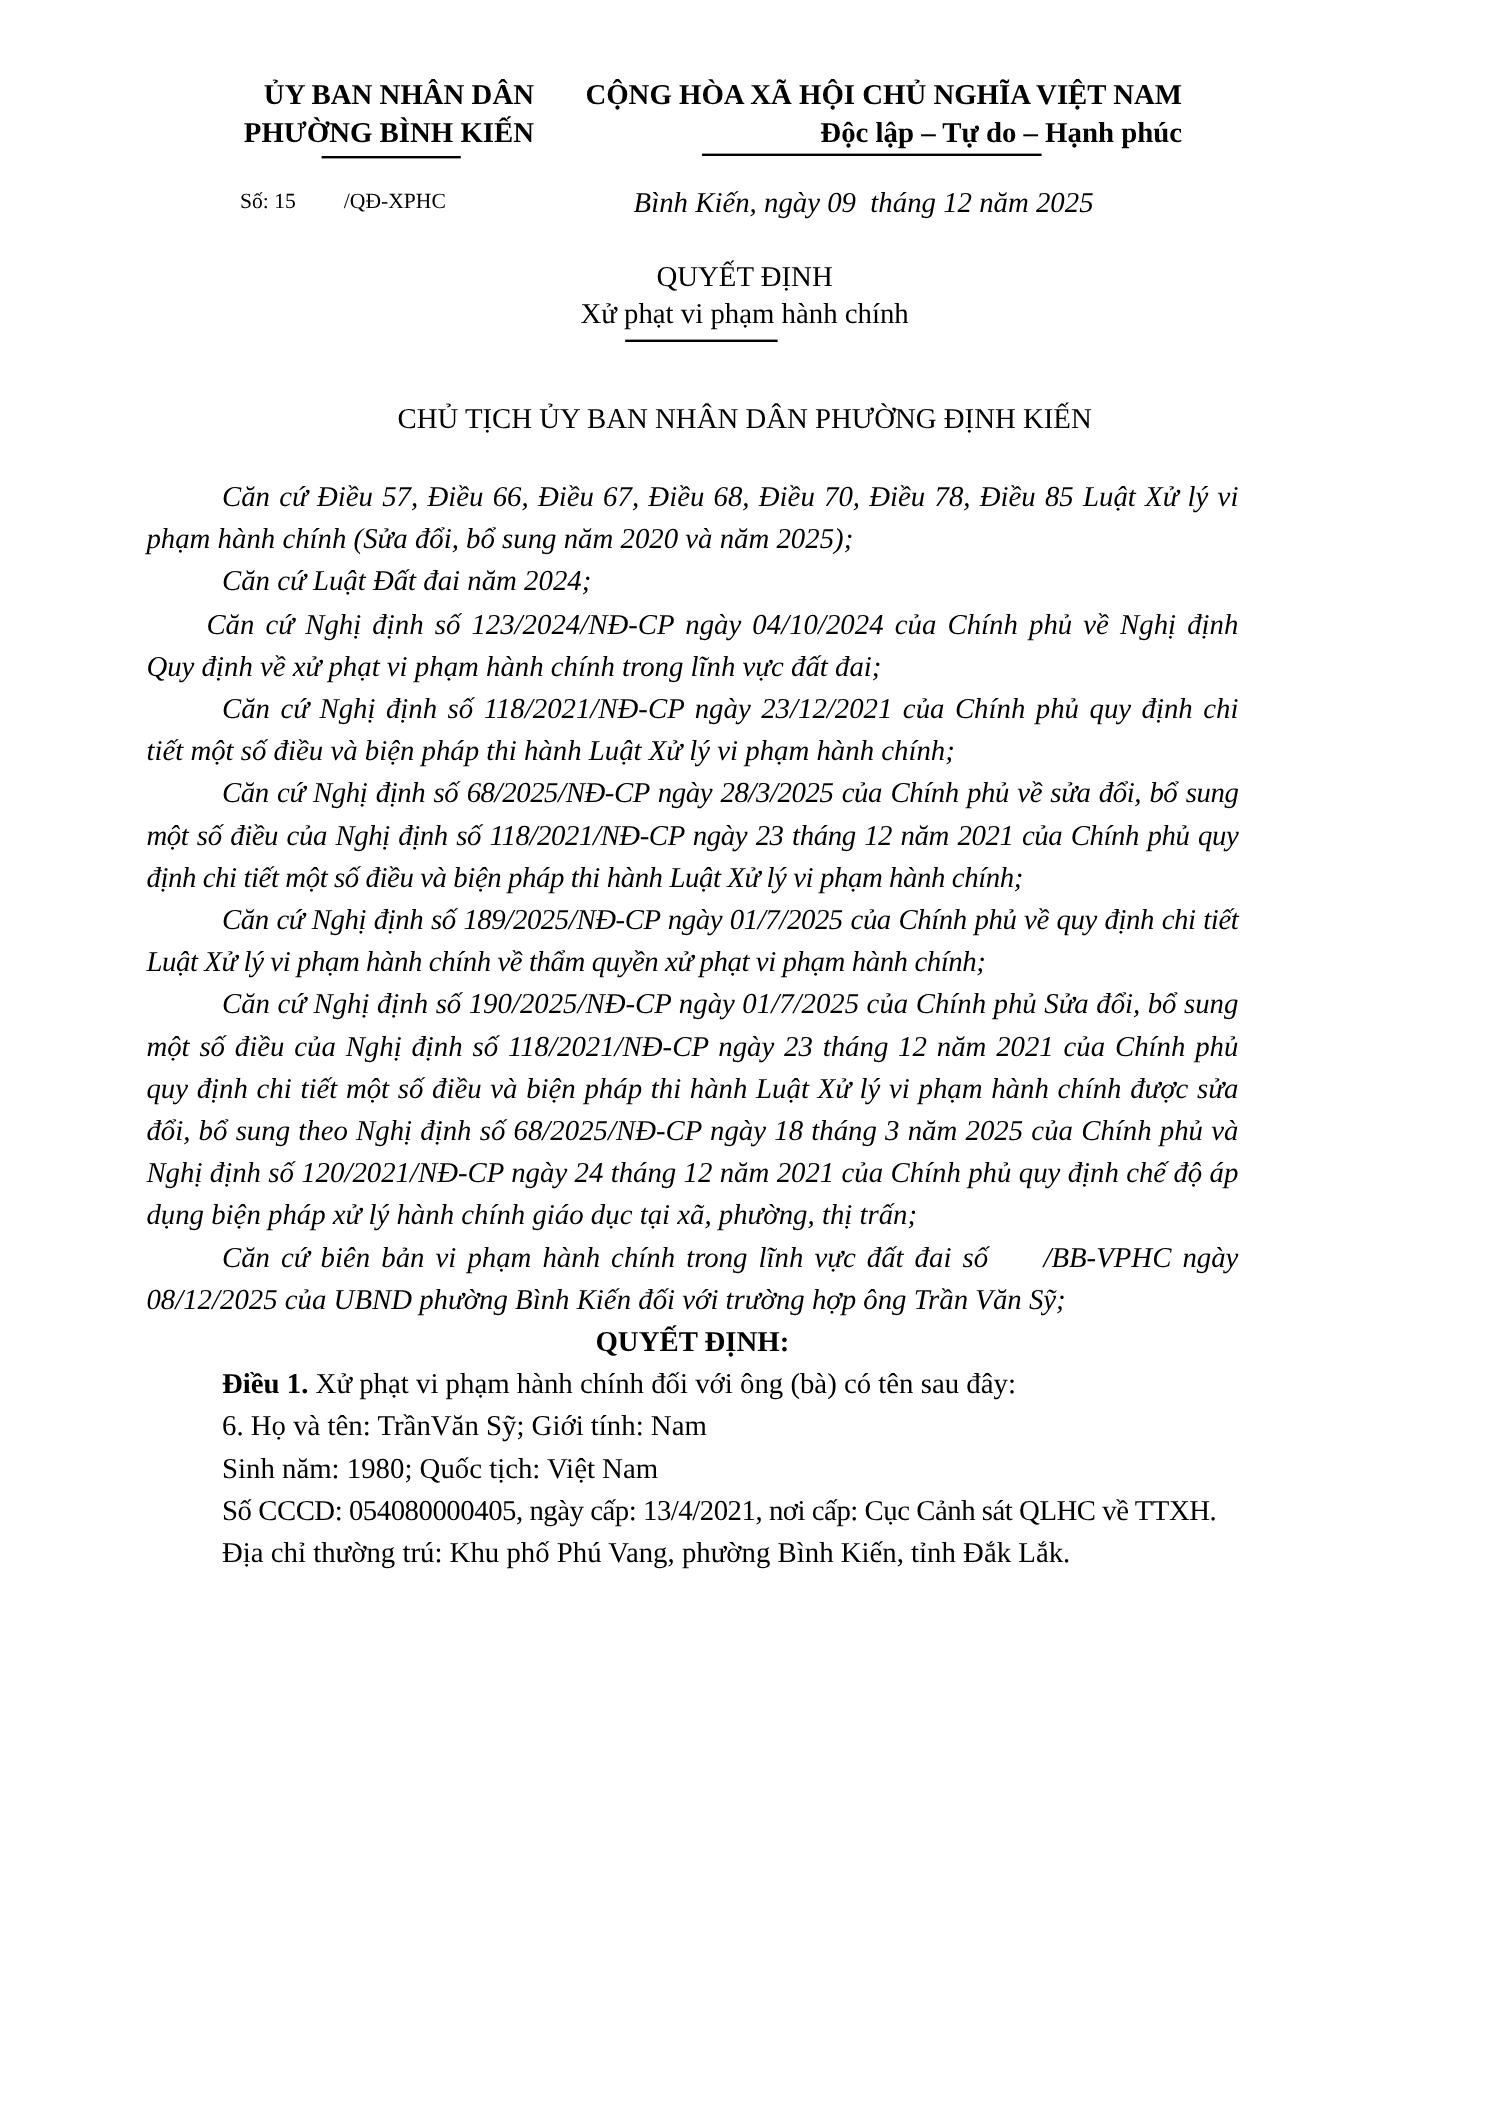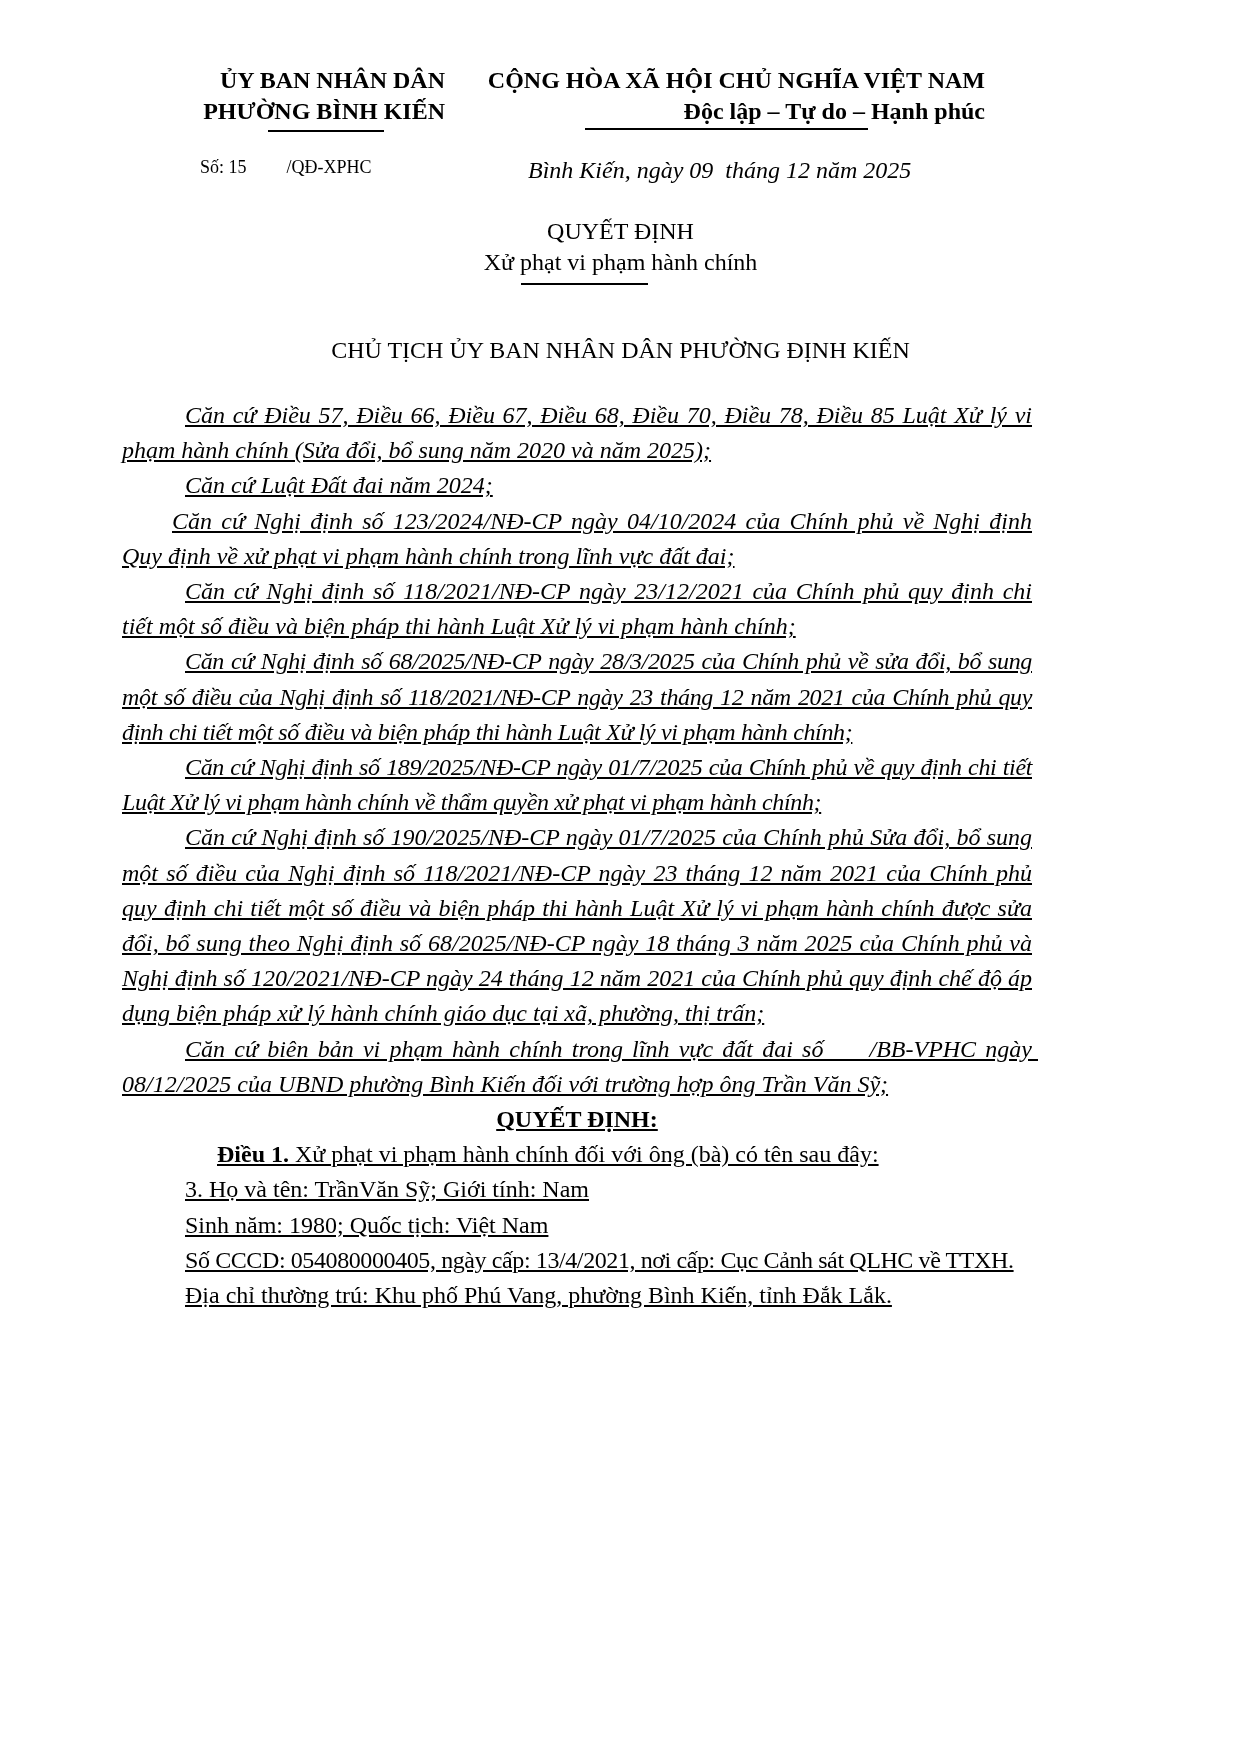--- a/index.html
+++ b/index.html
@@ -5,27 +5,27 @@
   html, body { margin: 0; padding: 0; background: #ffffff; }
   body { width: 1241px; height: 1755px; position: relative; overflow: hidden;
          font-family: "Liberation Serif", "DejaVu Serif", serif; color: #000; }
   .abs { position: absolute; }
   .i { font-style: italic; }
   .hdr { font-size: 24px; font-weight: bold; white-space: nowrap; text-align: right; }
   .hdr-line { position: absolute; height: 1.5px; background: #000; }
   .num-line { font-size: 18px; white-space: nowrap; }
   .title { font-size: 24px; font-weight: normal; text-align: center; width: 1241px; left: 0; }
   .body-wrap { position: absolute; left: 122px; width: 910px; top: 398px;
-               font-size: 24px; line-height: 35.2px; text-decoration: underline; }
+               font-size: 24px; line-height: 35.2px; }
   .para { margin: 0 0 0 0; text-align: justify; text-indent: 63px; }
   .para.i { font-style: italic; }
   .para.tight { letter-spacing: -0.35px; }
   .heading2 { font-size: 24px; font-weight: bold; text-align: center; margin: 0; line-height: 35.2px; }
   .plain { margin: 0; text-indent: 63px; line-height: 35.2px; }
-  .inline-b { font-weight: bold; margin-left: 32px; }
+  .inline-b { font-weight: bold; }
 </style>
 </head>
 <body>
 
 <div class="abs hdr" style="left:165px; width:280px; top:67px;">ỦY BAN NHÂN DÂN</div>
 <div class="abs hdr" style="left:165px; width:280px; top:98px;">PHƯỜNG BÌNH KIẾN</div>
 <div class="hdr-line" style="left:268px; width:116px; top:130px;"></div>
 
 <div class="abs hdr" style="left:445px; width:540px; top:67px;">CỘNG HÒA XÃ HỘI CHỦ NGHĨA VIỆT NAM</div>
 <div class="abs hdr" style="left:445px; width:540px; top:98px;">Độc lập – Tự do – Hạnh phúc</div>
@@ -50,17 +50,17 @@
   <p class="para i tight">Căn cứ Nghị định số 68/2025/NĐ-CP ngày 28/3/2025 của Chính phủ về sửa đổi, bổ sung một số điều của Nghị định số 118/2021/NĐ-CP ngày 23 tháng 12 năm 2021 của Chính phủ quy định chi tiết một số điều và biện pháp thi hành Luật Xử lý vi phạm hành chính;</p>
   <p class="para i tight">Căn cứ Nghị định số 189/2025/NĐ-CP ngày 01/7/2025 của Chính phủ về quy định chi tiết Luật Xử lý vi phạm hành chính về thẩm quyền xử phạt vi phạm hành chính;</p>
   <p class="para i">Căn cứ Nghị định số 190/2025/NĐ-CP ngày 01/7/2025 của Chính phủ Sửa đổi, bổ sung một số điều của Nghị định số 118/2021/NĐ-CP ngày 23 tháng 12 năm 2021 của Chính phủ quy định chi tiết một số điều và biện pháp thi hành Luật Xử lý vi phạm hành chính được sửa đổi, bổ sung theo Nghị định số 68/2025/NĐ-CP ngày 18 tháng 3 năm 2025 của Chính phủ và Nghị định số 120/2021/NĐ-CP ngày 24 tháng 12 năm 2021 của Chính phủ quy định chế độ áp dụng biện pháp xử lý hành chính giáo dục tại xã, phường, thị trấn;</p>
   <p class="para i" style="white-space:pre-wrap;">Căn cứ biên bản vi phạm hành chính trong lĩnh vực đất đai số     /BB-VPHC ngày 08/12/2025 của UBND phường Bình Kiến đối với trường hợp ông Trần Văn Sỹ;</p>
 
   <p class="heading2">QUYẾT ĐỊNH:</p>
 
   <p class="plain">
     <span class="inline-b">Điều 1.</span><span> Xử phạt vi phạm hành chính đối với ông (bà) có tên sau đây:</span>
   </p>
-  <p class="plain">3. Họ và tên: TrầnVăn Sỹ; Giới tính: Nam</p>
+  <p class="plain">6. Họ và tên: TrầnVăn Sỹ; Giới tính: Nam</p>
   <p class="plain">Sinh năm: 1980; Quốc tịch: Việt Nam</p>
   <p class="plain" style="letter-spacing:-0.4px;">Số CCCD: 054080000405, ngày cấp: 13/4/2021, nơi cấp: Cục Cảnh sát QLHC về TTXH.</p>
   <p class="plain">Địa chỉ thường trú: Khu phố Phú Vang, phường Bình Kiến, tỉnh Đắk Lắk.</p>
 </div>
 
 </body></html>

